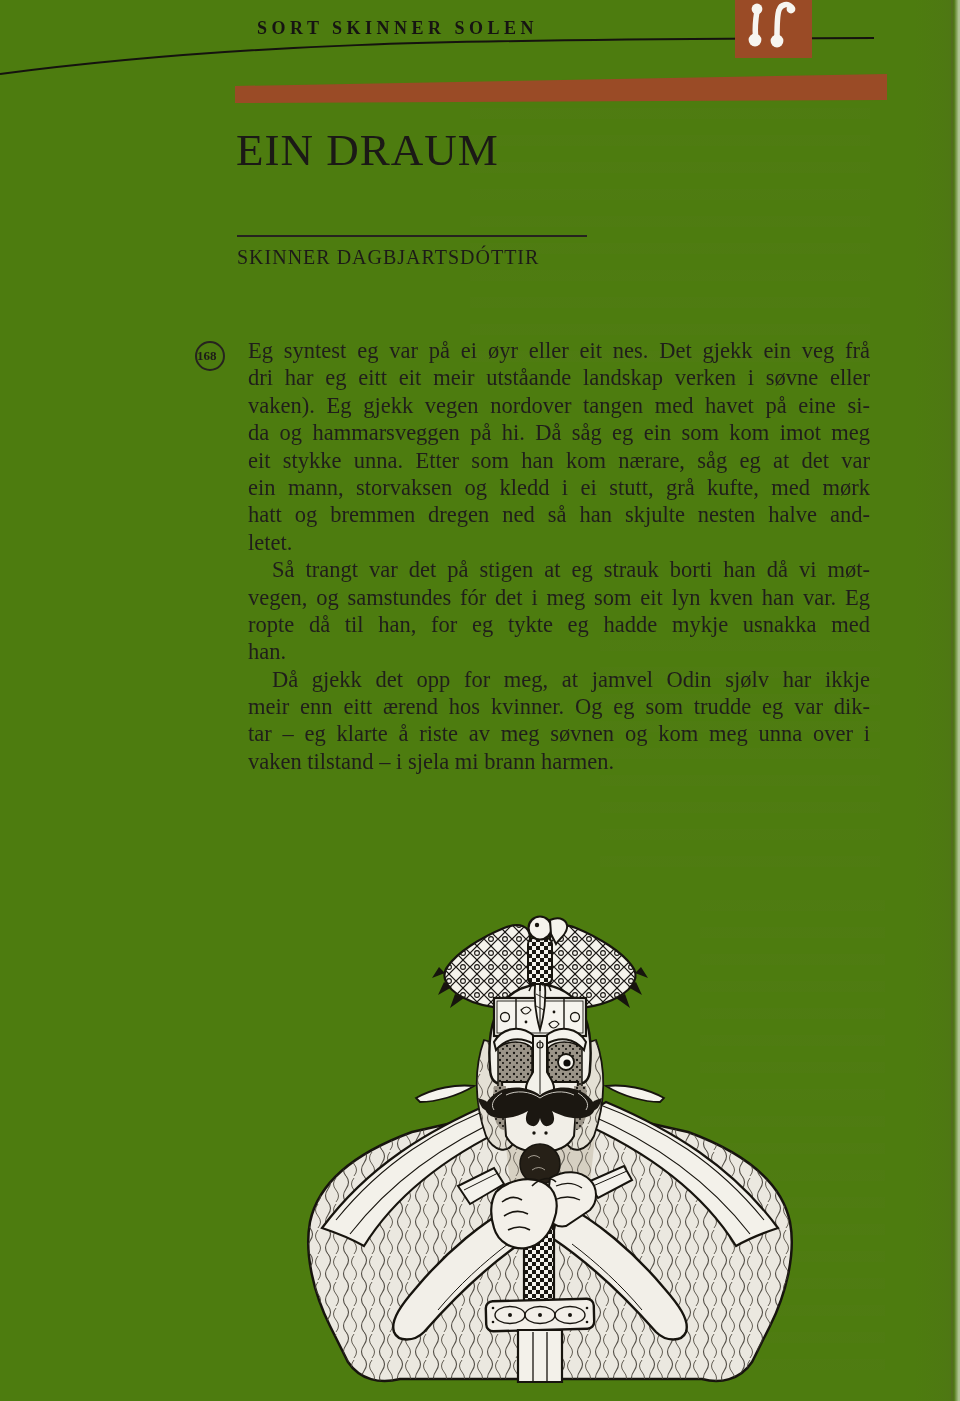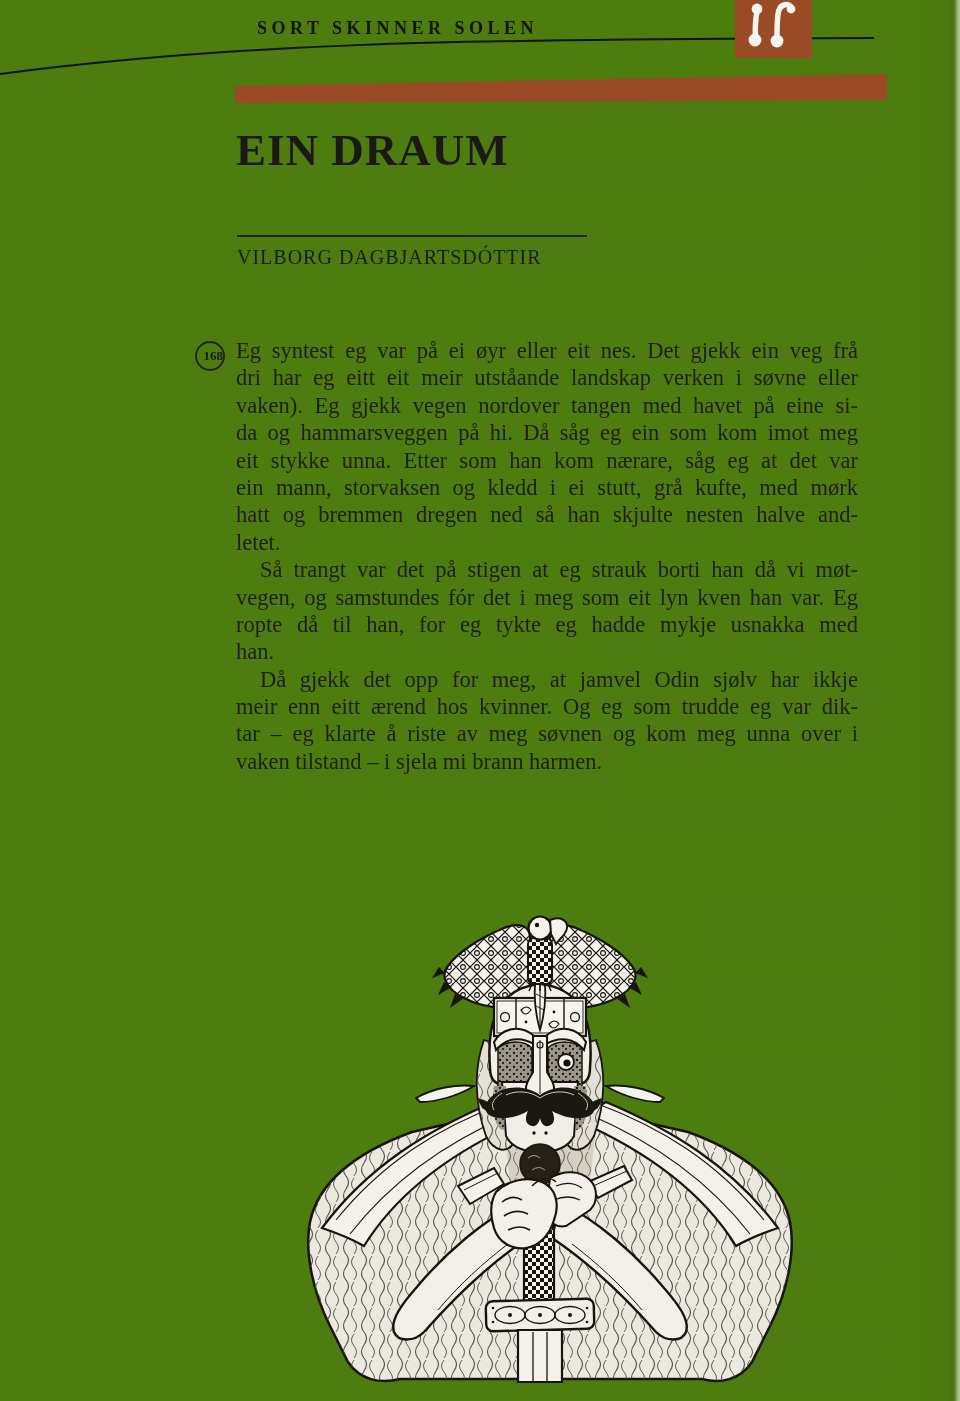--- a/index.html
+++ b/index.html
@@ -29,40 +29,40 @@
   }
   
   .running-head{
     position:absolute;left:257px;top:18px;
     font-size:18px;letter-spacing:4.5px;font-weight:600;color:#161412;
     white-space:nowrap;
   }
   .header-gfx{position:absolute;left:0;top:0;pointer-events:none;}
   .page-title{
     position:absolute;left:236px;top:126px;margin:0;
-    font-size:45px;font-weight:700;letter-spacing:1px;color:#1b1916;
+    font-size:45px;font-weight:400;letter-spacing:1px;color:#1b1916;
     line-height:1.1;white-space:nowrap;
   }
   .title-rule{
     position:absolute;left:237px;top:235px;width:350px;height:2px;background:#26231f;
   }
   .author{
     position:absolute;left:237px;top:246px;
     font-size:20px;letter-spacing:1px;color:#1d1b18;white-space:nowrap;
   }
   
   .marker{
     position:absolute;left:195px;top:341px;width:30px;height:30px;
     border:2.2px solid #26231f;border-radius:50%;box-sizing:border-box;
-    font-size:13px;line-height:25px;text-align:right;letter-spacing:0;
+    font-size:13px;line-height:25px;text-align:left;letter-spacing:0;
     color:#1d1b18;font-weight:600;
   }
   
   .story{
-    position:absolute;left:236px;top:337px;width:622px;
+    position:absolute;left:248px;top:337px;width:622px;
     font-size:22.5px;color:#201e1b;
   }
   .line{
     line-height:27.4px;height:27.4px;overflow:hidden;
     text-align:justify;text-align-last:justify;
     white-space:normal;
   }
   .line.last{text-align-last:left;}
   .para.indent .line:first-child{text-indent:24px;}
   .illu{position:absolute;left:288px;top:890px;pointer-events:none;}
@@ -91,21 +91,21 @@
       </g>
     </g>
   </svg>
 
   <div class="running-head">
     <span>SORT SKINNER SOLEN</span>
   </div>
 
   <h1 class="page-title">EIN DRAUM</h1>
   <div class="title-rule"></div>
-  <div class="author">VILBORG DAGBJARTSDÓTTIR</div>
+  <div class="author">SKINNER DAGBJARTSDÓTTIR</div>
 
   <div class="marker">168</div>
 
   <div class="story" id="story-paragraphs">
       <div class="para">
         <div class="line">Eg syntest eg var på ei øyr eller eit nes. Det gjekk ein veg frå</div>
         <div class="line">dri har eg eitt eit meir utståande landskap verken i søvne eller</div>
         <div class="line">vaken). Eg gjekk vegen nordover tangen med havet på eine si-</div>
         <div class="line">da og hammarsveggen på hi. Då såg eg ein som kom imot meg</div>
         <div class="line">eit stykke unna. Etter som han kom nærare, såg eg at det var</div>

